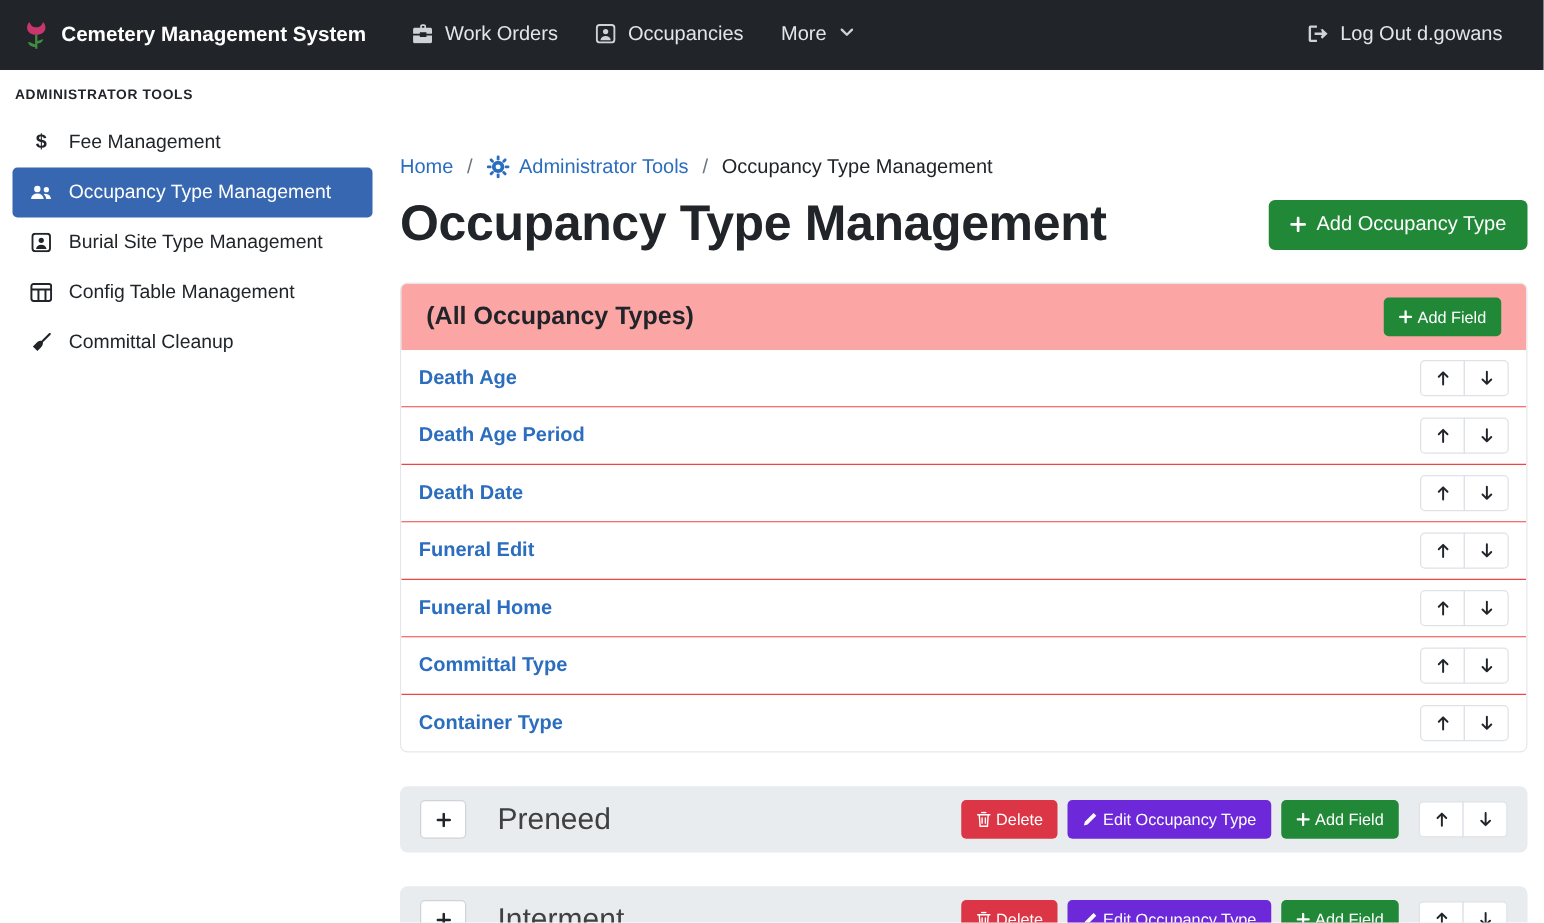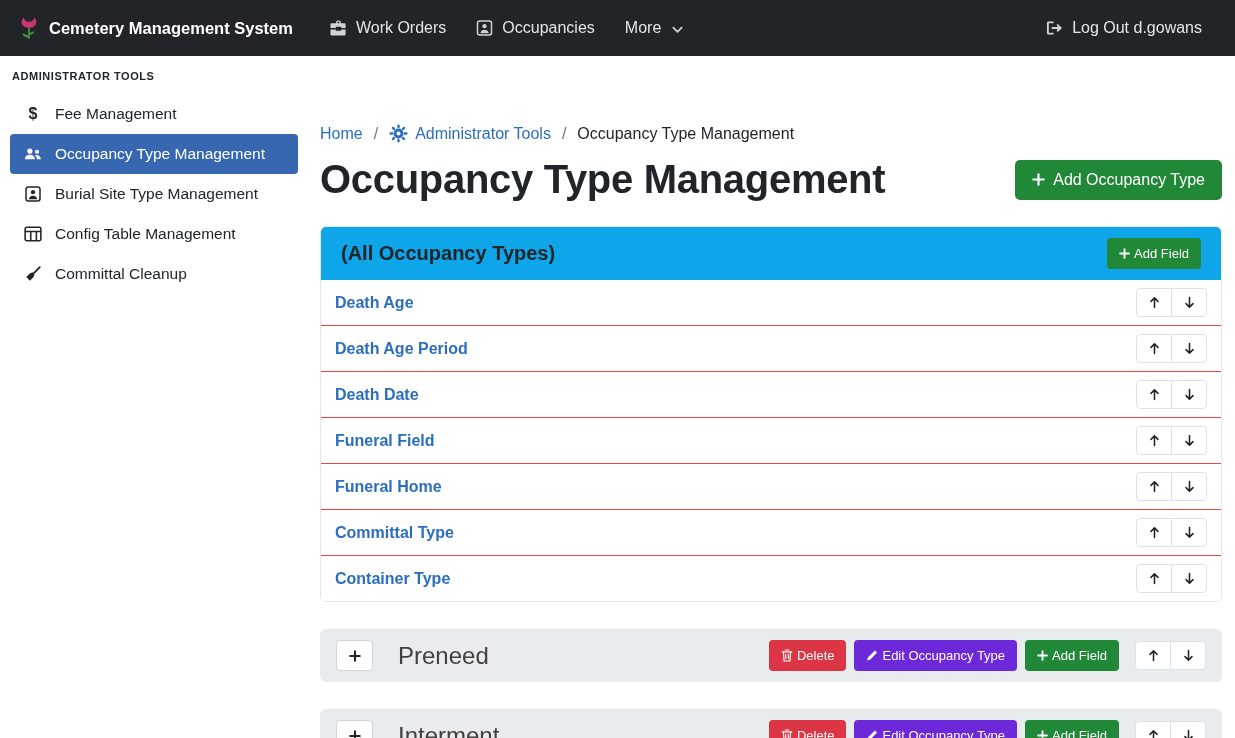--- a/index.html
+++ b/index.html
@@ -5,21 +5,21 @@
   * { margin:0; padding:0; box-sizing:border-box; }
   html,body { width:1235px; height:738px; overflow:hidden; background:#fff;
     font-family:"Liberation Sans","DejaVu Sans",sans-serif; color:#212529; }
   button { font-family:inherit; cursor:pointer; }
   a { cursor:pointer; text-decoration:none; }
   svg { display:block; }
 
   
   .navbar { height:56px; background:#212529; display:flex; align-items:center; padding:0 18px; }
   .brand { display:flex; align-items:center; gap:9px; color:#fff; font-weight:700; font-size:16.5px; margin-right:22px; cursor:pointer; }
-  .nav-item { display:flex; align-items:center; gap:9px; color:#e3e6e9; font-size:16px; margin:0 15px; cursor:pointer; }
+  .nav-item { display:flex; align-items:flex-start; gap:9px; color:#e3e6e9; font-size:16px; margin:0 15px; cursor:pointer; }
   .spacer { flex:1; }
   .ic-logo { width:22px; height:26px; }
   .ic-nav { width:17px; height:16px; color:#ced3d8; }
   .ic-chev { width:11px; height:8px; color:#ced3d8; margin-left:2px; margin-top:3px; }
 
   
   .layout { display:flex; height:496px; }
   .sidebar { width:308px; flex:0 0 308px; background:#fff; padding-top:4px; }
   .sidebar-heading { font-size:11px; font-weight:600; letter-spacing:.55px; color:#212529; padding:10px 12px 12px 12px; }
   .side-item { display:flex; align-items:center; gap:13px; height:40px; margin:0 10px; padding:0 10px 0 14px;
@@ -46,21 +46,21 @@
   .btn-teal  { background:#6d28d9; }
   .btn-red   { background:#dc3545; }
   .btn-lg { font-size:16px; padding:11px 17px; border-radius:5px; }
   .btn-sm { font-size:13px; padding:8px 12px; gap:4px; }
   .ic-plus-lg { width:13px; height:13px; color:#fff; }
   .ic-plus-sm { width:11px; height:11px; color:#fff; }
   .ic-btn { width:12px; height:13px; color:#fff; }
 
   
   .card { margin-top:24px; border:1px solid #e4e7ea; border-radius:6px; overflow:hidden; }
-  .card-header { background:#0ea5e9; display:flex; align-items:center; justify-content:space-between; padding:11px 20px; }
+  .card-header { background:#fca5a5; display:flex; align-items:center; justify-content:space-between; padding:11px 20px; }
   .card-title { font-size:20px; font-weight:600; color:#212529; }
   .row-item { display:flex; align-items:center; justify-content:space-between; padding:8px 14px; border-bottom:1px solid #ef4444; background:#fff; }
   .row-item:last-child { border-bottom:none; }
   .field-link { color:#2b6dbf; font-weight:700; font-size:16px; }
   .arrow-group { display:flex; }
   .arrow-btn { width:36px; height:29px; background:#fff; border:1px solid #dee2e6; display:flex; align-items:center; justify-content:center; color:#212529; }
   .arrow-btn:first-child { border-radius:4px 0 0 4px; }
   .arrow-btn:last-child  { border-radius:0 4px 4px 0; margin-left:-1px; }
   .ic-arrow { width:11px; height:13px; }
 
@@ -289,21 +289,21 @@
                 </svg>
               </button>
             <button class="arrow-btn">
                 <svg class="ic-arrow">
                   <use href="#i-arrow-down"></use>
                 </svg>
               </button>
           </div>
         </div>
         <div class="row-item">
-          <a class="field-link">Funeral Field</a>
+          <a class="field-link">Funeral Edit</a>
           <div class="arrow-group">
             <button class="arrow-btn">
                 <svg class="ic-arrow">
                   <use href="#i-arrow-up"></use>
                 </svg>
               </button>
             <button class="arrow-btn">
                 <svg class="ic-arrow">
                   <use href="#i-arrow-down"></use>
                 </svg>

